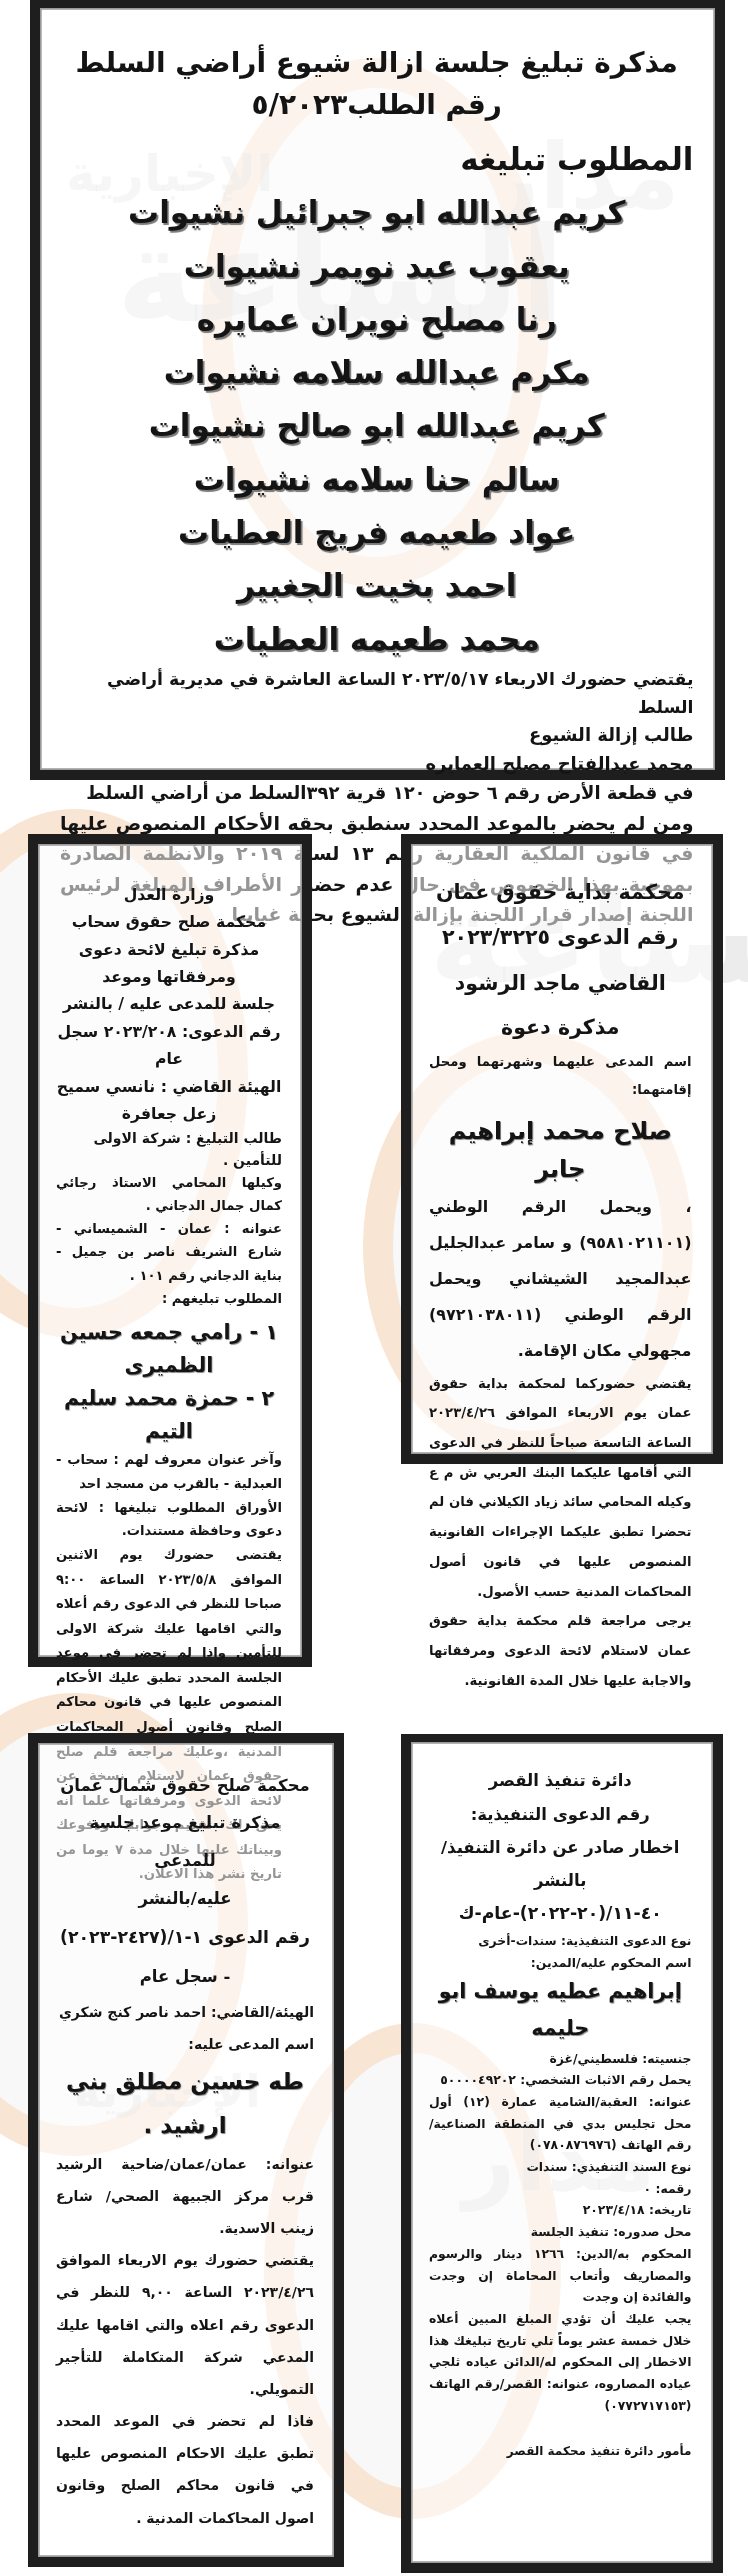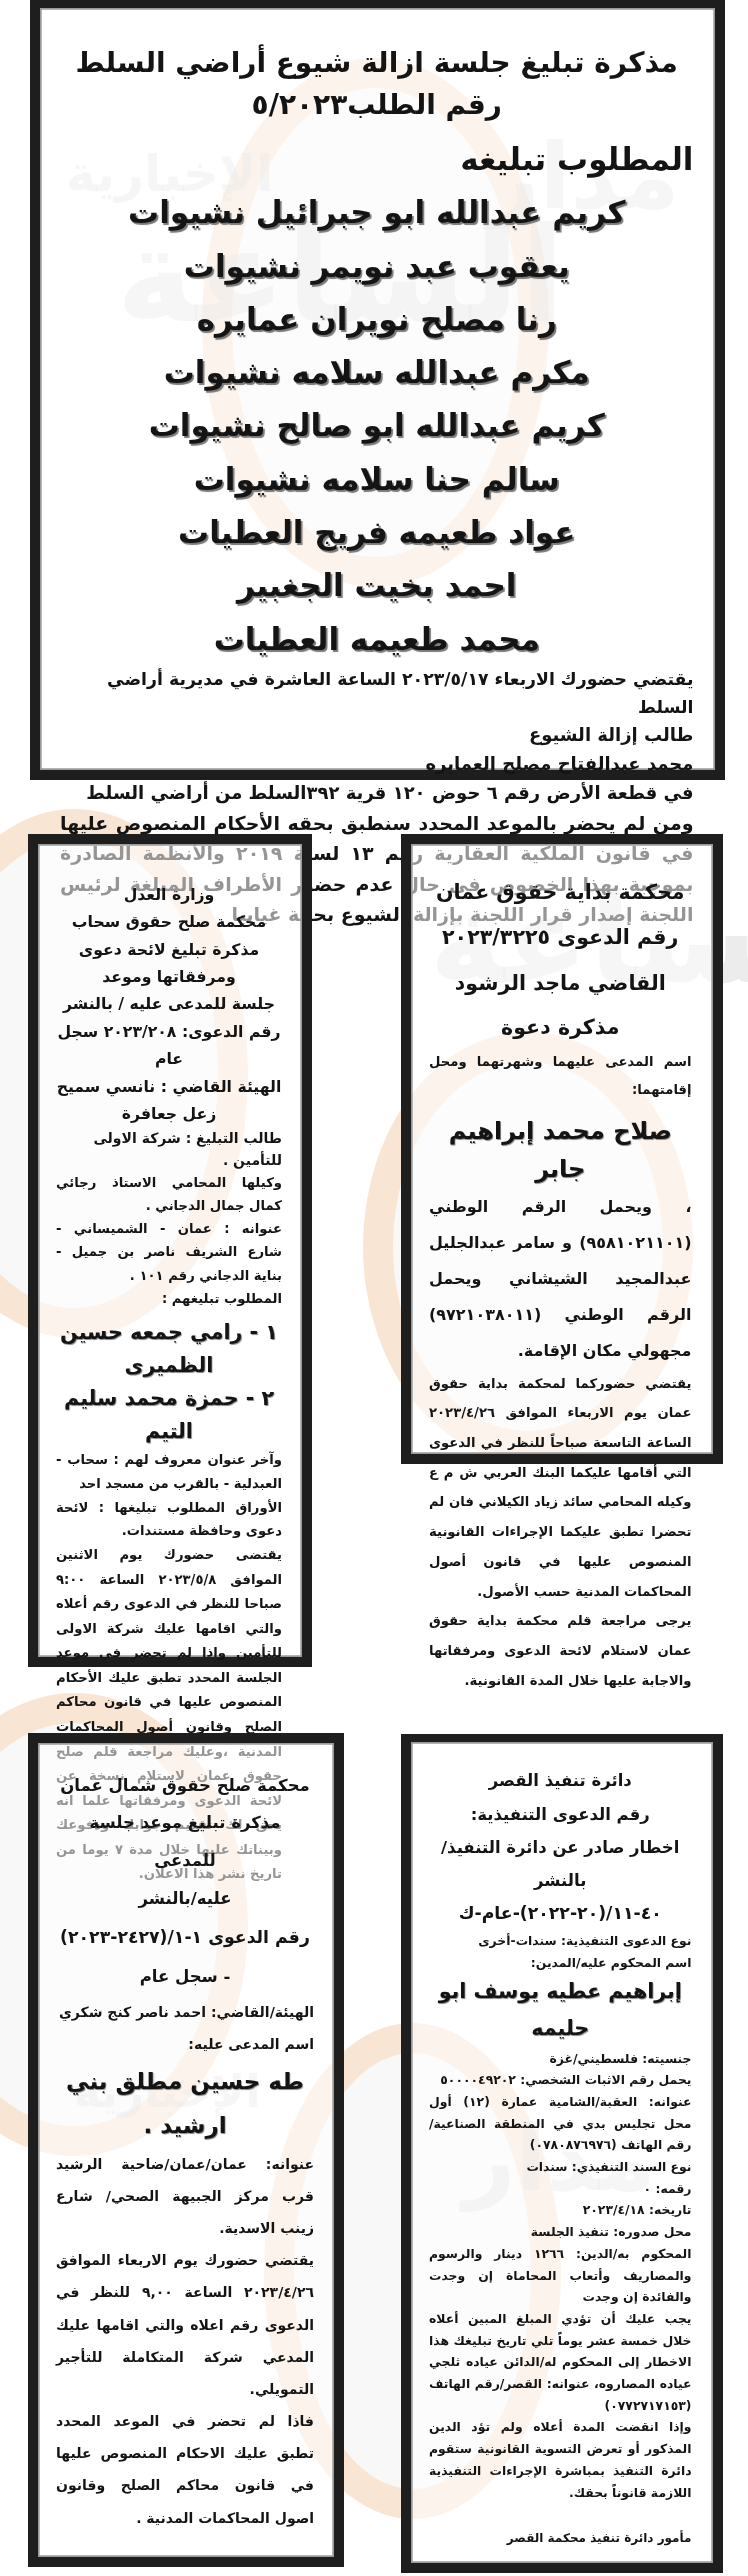--- a/index.html
+++ b/index.html
@@ -124,21 +124,20 @@
   <div class="txt c name-lg" style="font-size:20.6px;line-height:1.8;">إبراهيم عطيه يوسف ابو حليمه</div>
   <div class="txt r p-sm" style="font-size:12.4px;line-height:1.75;">جنسيته: فلسطيني/غزة</div>
   <div class="txt r p-sm" style="font-size:12.4px;line-height:1.75;">يحمل رقم الاثبات الشخصي: ٥٠٠٠٠٤٩٢٠٢</div>
   <div class="txt j p-sm" style="font-size:12.4px;line-height:1.75;">عنوانه: العقبة/الشامية عمارة (١٢) أول محل تجليس بدي في المنطقة الصناعية/رقم الهاتف (٠٧٨٠٨٧٦٩٧٦)</div>
   <div class="txt r p-sm" style="font-size:12.4px;line-height:1.75;">نوع السند التنفيذي: سندات</div>
   <div class="txt r p-sm" style="font-size:12.4px;line-height:1.75;">رقمه: ٠</div>
   <div class="txt r p-sm" style="font-size:12.4px;line-height:1.75;">تاريخه: ٢٠٢٣/٤/١٨</div>
   <div class="txt r p-sm" style="font-size:12.4px;line-height:1.75;">محل صدوره: تنفيذ الجلسة</div>
   <div class="txt j p-sm" style="font-size:12.4px;line-height:1.75;">المحكوم به/الدين: ١٢٦٦ دينار والرسوم والمصاريف وأتعاب المحاماة إن وجدت والفائدة إن وجدت</div>
   <div class="txt j p-sm" style="font-size:12.4px;line-height:1.75;">يجب عليك أن تؤدي المبلغ المبين أعلاه خلال خمسة عشر يوماً تلي تاريخ تبليغك هذا الاخطار إلى المحكوم له/الدائن عياده ثلجي عياده المصاروه، عنوانه: القصر/رقم الهاتف (٠٧٧٢٧١٧١٥٣)</div>
-  <div class="txt j p-sm" style="font-size:12.4px;line-height:1.75;">وإذا انقضت المدة أعلاه ولم تؤد الدين المذكور أو تعرض التسوية القانونية ستقوم دائرة التنفيذ بمباشرة الإجراءات التنفيذية اللازمة قانوناً بحقك.</div>
   <div class="txt r p-sm" style="font-size:12px;margin-top:25px;">مأمور دائرة تنفيذ محكمة القصر</div>
 </div>
 
 <div class="box" style="left:28px;top:1733px;width:316px;height:834px;padding:25px 20px 0 18px;">
   <div class="txt c h-sm" style="font-size:16.5px;line-height:2.2;">محكمة صلح حقوق شمال عمان</div>
   <div class="txt c h-sm" style="font-size:16.5px;line-height:2.3;">مذكرة تبليغ موعد جلسة للمدعى</div>
   <div class="txt c h-sm" style="font-size:16.5px;line-height:2.3;">عليه/بالنشر</div>
   <div class="txt c h-sm" style="font-size:17.3px;line-height:2.3;">رقم الدعوى ١-١/(٢٤٢٧-٢٠٢٣)</div>
   <div class="txt c h-sm" style="font-size:16.5px;line-height:2.3;">- سجل عام</div>
   <div class="txt j p-sm2" style="font-size:14px;line-height:2.3;">الهيئة/القاضي: احمد ناصر كنج شكري</div>

